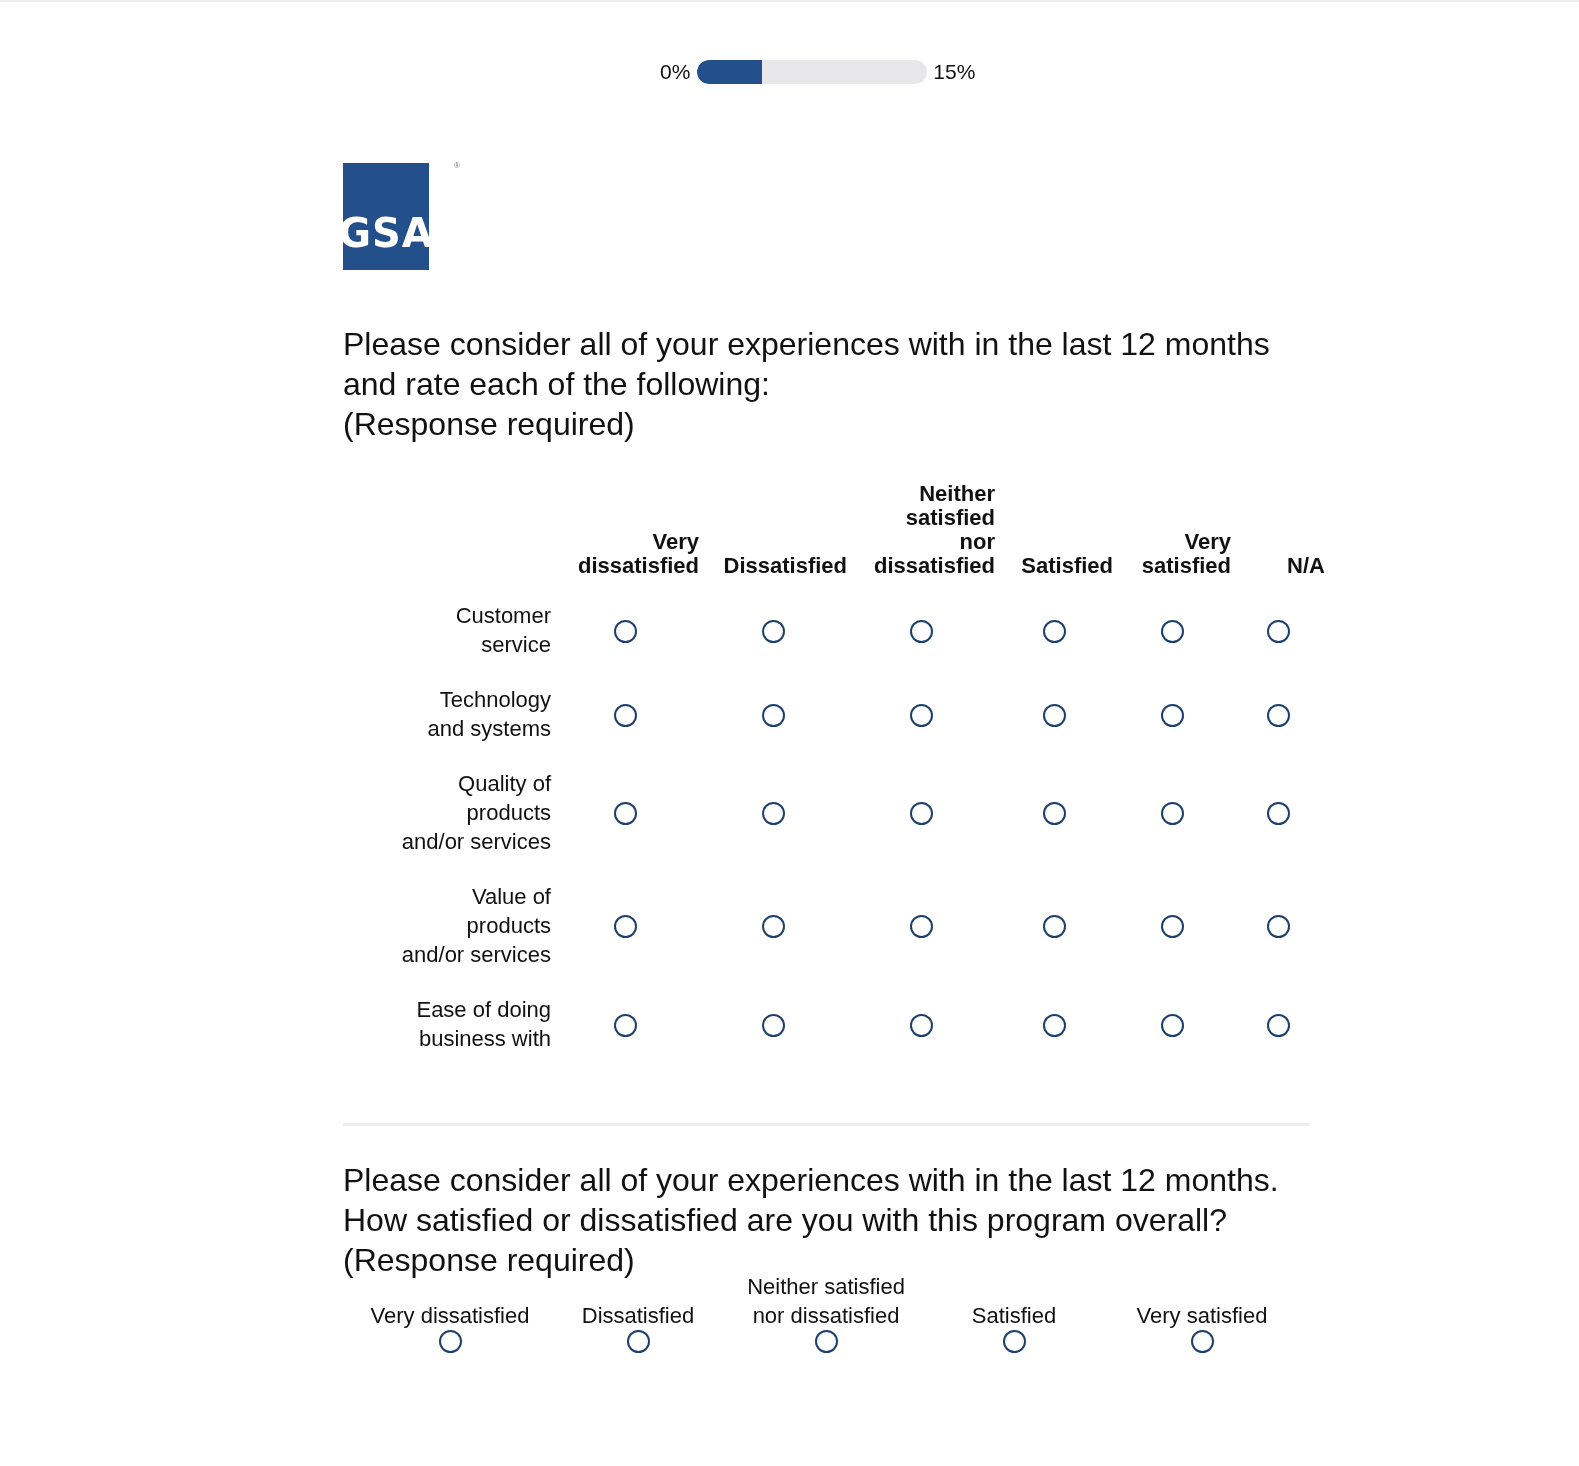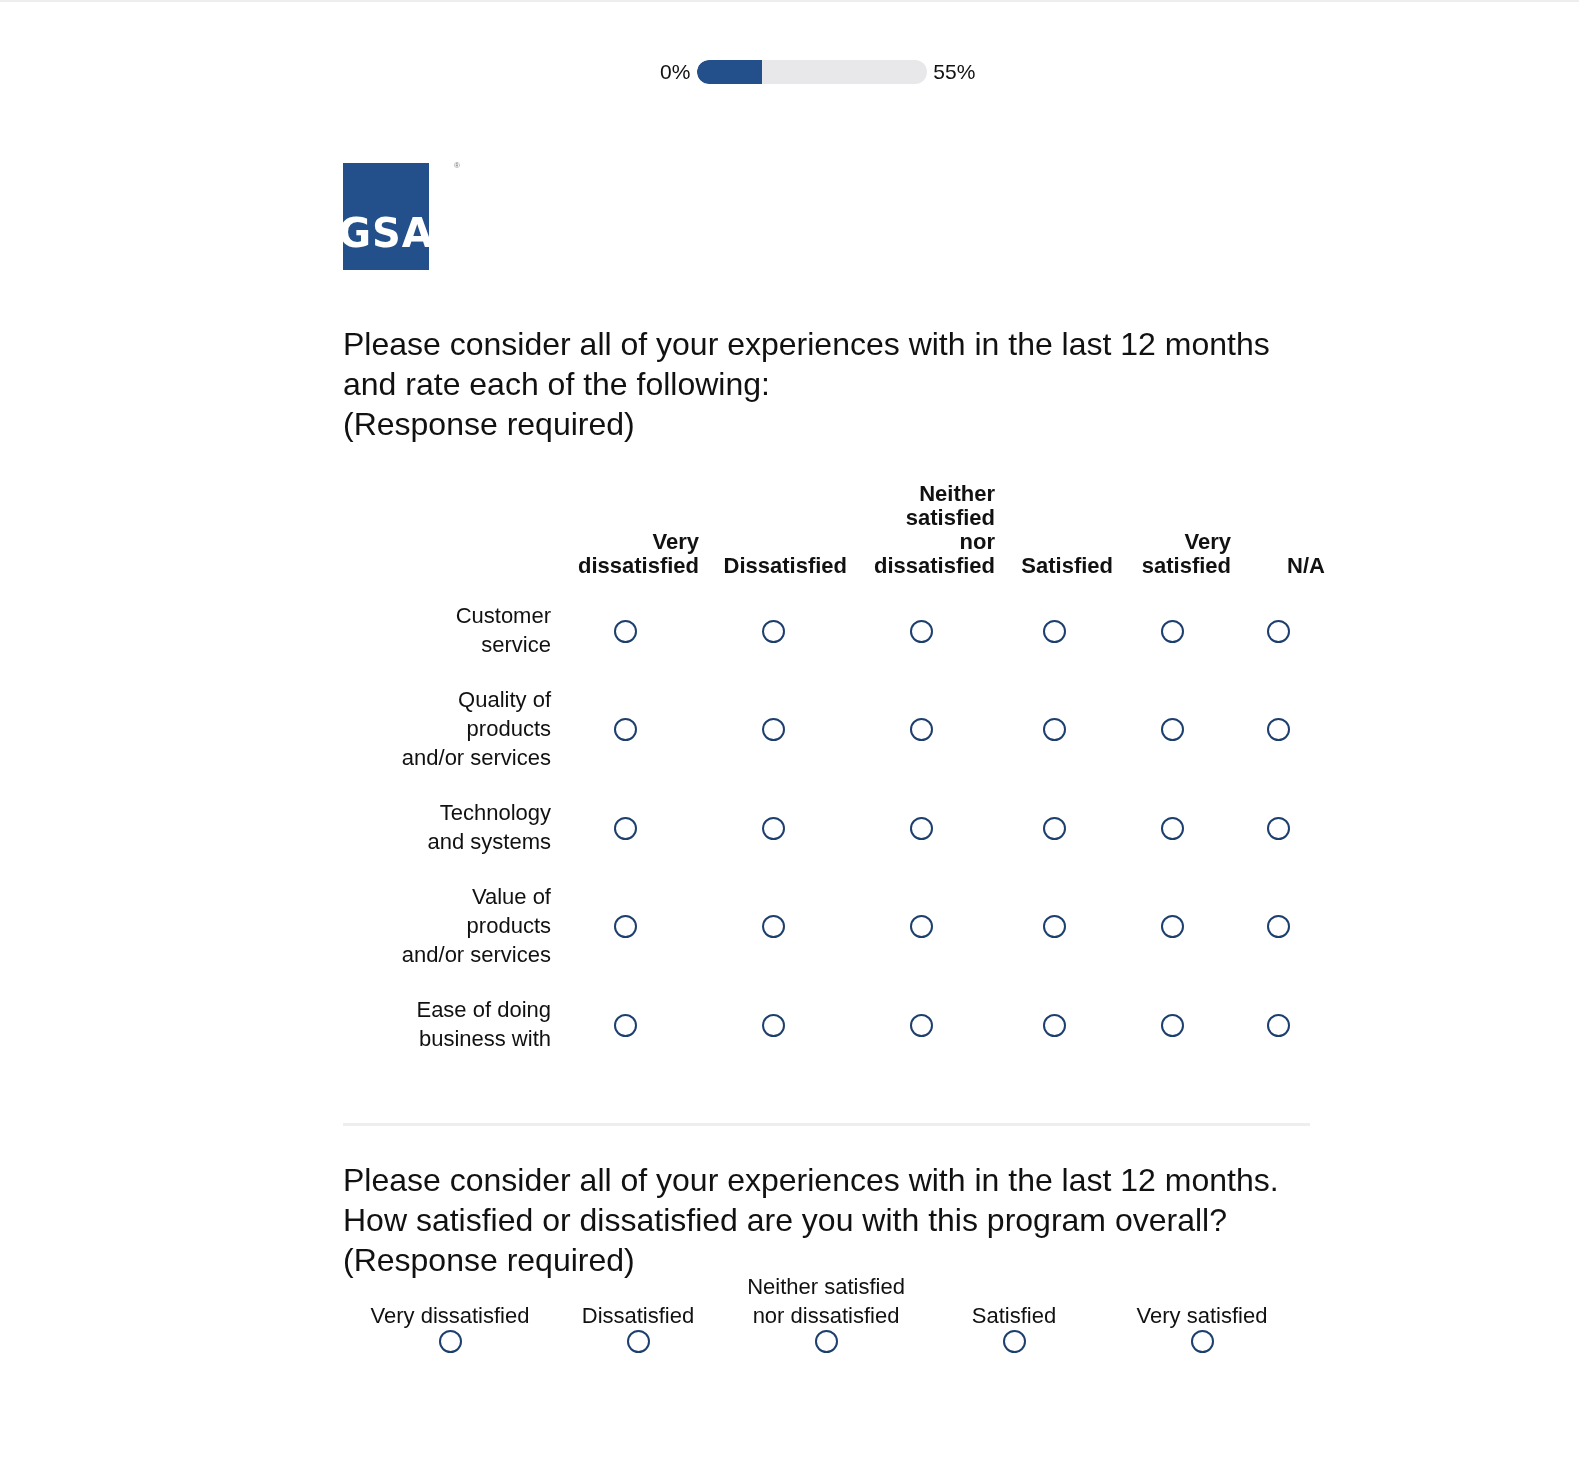--- a/index.html
+++ b/index.html
@@ -71,21 +71,21 @@
   }
 </style>
 </head>
 <body>
 
 <div class="progress">
   <span>0%</span>
   <div class="bar">
     <div class="fill" style="width: 28%;"></div>
   </div>
-  <span>55%</span>
+  <span>15%</span>
 </div>
 
 <div class="logo">
   <span>GSA</span>
 </div>
 <span class="reg">®</span>
 
 <div class="q-text q1">
   <div>Please consider all of your experiences with  in the last 12 months and rate each of the following:</div>
   <div>(Response required)</div>
@@ -107,30 +107,30 @@
       <tr>
         <td class="label" style="height: 84px;">Customer<br>service</td>
         <td class="cell"><span class="radio"></span></td>
         <td class="cell"><span class="radio"></span></td>
         <td class="cell"><span class="radio"></span></td>
         <td class="cell"><span class="radio"></span></td>
         <td class="cell"><span class="radio"></span></td>
         <td class="cell"><span class="radio"></span></td>
       </tr>
       <tr>
-        <td class="label" style="height: 113px;">Quality of<br>products<br>and/or services</td>
+        <td class="label" style="height: 84px;">Technology<br>and systems</td>
         <td class="cell"><span class="radio"></span></td>
         <td class="cell"><span class="radio"></span></td>
         <td class="cell"><span class="radio"></span></td>
         <td class="cell"><span class="radio"></span></td>
         <td class="cell"><span class="radio"></span></td>
         <td class="cell"><span class="radio"></span></td>
       </tr>
       <tr>
-        <td class="label" style="height: 84px;">Technology<br>and systems</td>
+        <td class="label" style="height: 113px;">Quality of<br>products<br>and/or services</td>
         <td class="cell"><span class="radio"></span></td>
         <td class="cell"><span class="radio"></span></td>
         <td class="cell"><span class="radio"></span></td>
         <td class="cell"><span class="radio"></span></td>
         <td class="cell"><span class="radio"></span></td>
         <td class="cell"><span class="radio"></span></td>
       </tr>
       <tr>
         <td class="label" style="height: 113px;">Value of<br>products<br>and/or services</td>
         <td class="cell"><span class="radio"></span></td>

